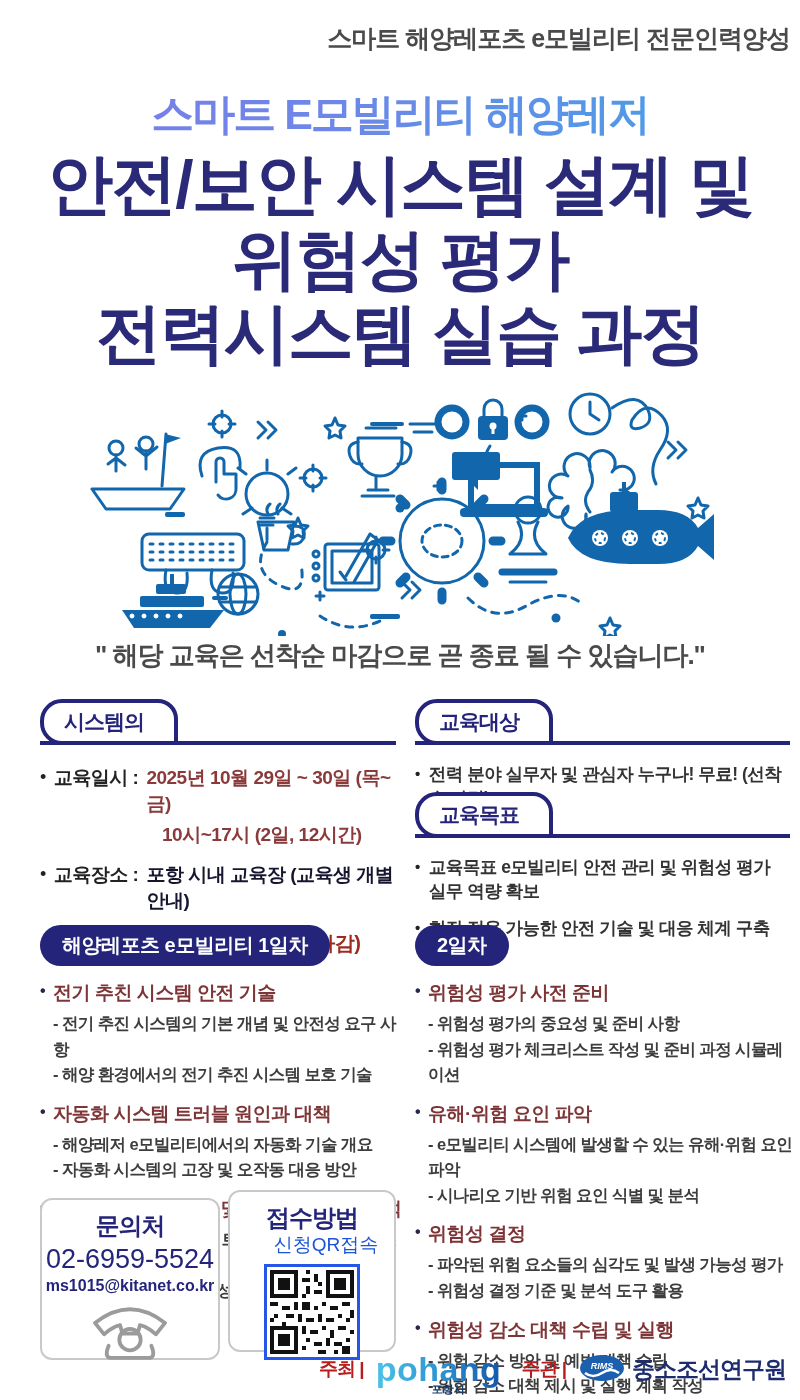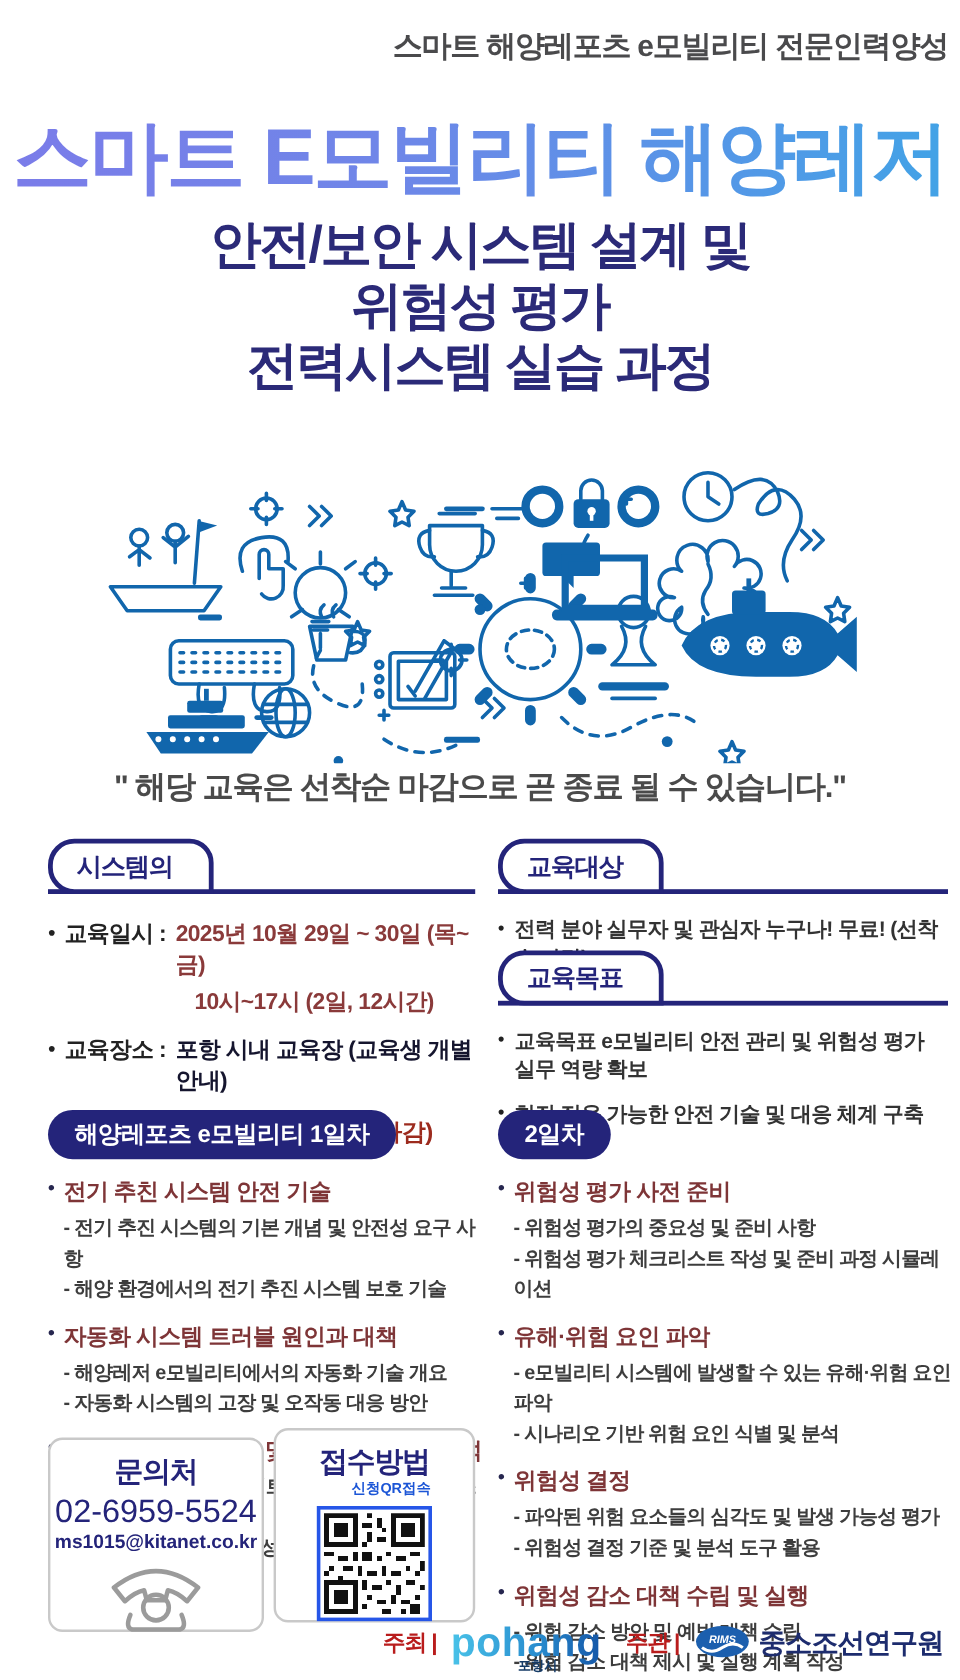--- a/index.html
+++ b/index.html
@@ -7,24 +7,24 @@
     --datered:#8a3a3a; --ink:#3d3d3d; --slogan:#4a4a4c; --blue:#1166ac;
     --linkblue:#1b55d6; --orange:#f07f1e; --qrborder:#2656e8;
   }
   *{margin:0;padding:0;box-sizing:border-box;}
   body{background:#e8e8e8;font-family:"Liberation Sans","DejaVu Sans",sans-serif;}
   .page{position:relative;width:800px;height:1400px;background:#fff;margin:0 auto;overflow:hidden;}
 
   .slogan{position:absolute;top:22px;right:10px;font-size:25px;font-weight:800;color:var(--slogan);letter-spacing:-1px;}
 
   .title-block{position:absolute;top:86px;left:0;width:800px;text-align:center;}
-  .title-l1{font-size:66px;font-weight:900;letter-spacing:-2px;
+  .title-l1{font-size:43px;font-weight:900;letter-spacing:-2px;
     background:linear-gradient(90deg,#7b7ce9 0%,#6f86e8 40%,#41a3e6 100%);
     -webkit-background-clip:text;background-clip:text;color:transparent;}
-  .title-main{font-size:43px;font-weight:900;color:var(--title-navy);letter-spacing:-2px;line-height:1.04;margin-top:6px;}
+  .title-main{font-size:66px;font-weight:900;color:var(--title-navy);letter-spacing:-2px;line-height:1.04;margin-top:6px;}
 
   .illus{position:absolute;top:386px;left:70px;width:660px;height:250px;}
 
   .quote{position:absolute;top:638px;left:0;width:800px;text-align:center;font-size:26px;font-weight:800;color:#4a4a4a;letter-spacing:-1px;}
 
   .sec{position:absolute;}
   .sec-head{position:relative;border-bottom:4px solid var(--navy);height:40px;margin-bottom:14px;}
   .sec-pill{position:absolute;left:0;bottom:-4px;background:#fff;border:4px solid var(--navy);
     border-radius:22px 20px 0 22px;padding:5px 30px 5px 20px;font-size:21px;font-weight:900;color:var(--navy);letter-spacing:-1px;}
 
@@ -46,21 +46,21 @@
     padding:7px 22px;border-radius:22px;letter-spacing:-0.5px;margin-bottom:14px;}
   .topic{margin-bottom:13px;}
   .topic-title{display:flex;gap:8px;font-size:19px;font-weight:800;color:var(--maroon);letter-spacing:-0.5px;margin-bottom:5px;}
   .topic-title .dot{color:#26264f;font-size:16px;}
   .sub{font-size:16.5px;color:var(--ink);font-weight:600;letter-spacing:-0.6px;margin-left:13px;line-height:1.55;}
 
   .box{position:absolute;border:2px solid #c9c9c9;border-radius:12px;background:#fff;text-align:center;}
   .box-title{font-size:24px;font-weight:900;color:var(--navy);margin-top:10px;letter-spacing:-1px;}
   .phone-num{font-size:27px;font-weight:400;color:var(--navy);letter-spacing:0;margin-top:2px;}
   .email{font-size:16px;font-weight:800;color:var(--navy);margin-top:2px;}
-  .qr-sub{font-size:12px;font-weight:700;color:var(--linkblue);margin-top:-2px;padding-left:28px;}
+  .qr-sub{font-size:19px;font-weight:400;color:var(--linkblue);margin-top:-2px;padding-left:28px;}
   .qr-wrap{display:inline-block;border:3px solid var(--qrborder);background:#fff;padding:3px;margin-top:6px;line-height:0;}
 
   .footer{position:absolute;top:1352px;right:14px;display:flex;align-items:center;gap:12px;}
   .f-label{font-size:19px;font-weight:800;color:#b91c1c;letter-spacing:-1px;}
   .pohang{position:relative;display:inline-block;line-height:1;}
   .pohang-word{font-size:34px;font-weight:900;letter-spacing:0.5px;
     background:linear-gradient(90deg,#49c2e8 0%,#2a8fd0 55%,#1557a8 100%);
     -webkit-background-clip:text;background-clip:text;color:transparent;}
   .pohang-sub{position:absolute;left:56px;bottom:-9px;font-size:11px;font-weight:700;color:#143a66;}
   .org{display:flex;align-items:center;gap:6px;}

